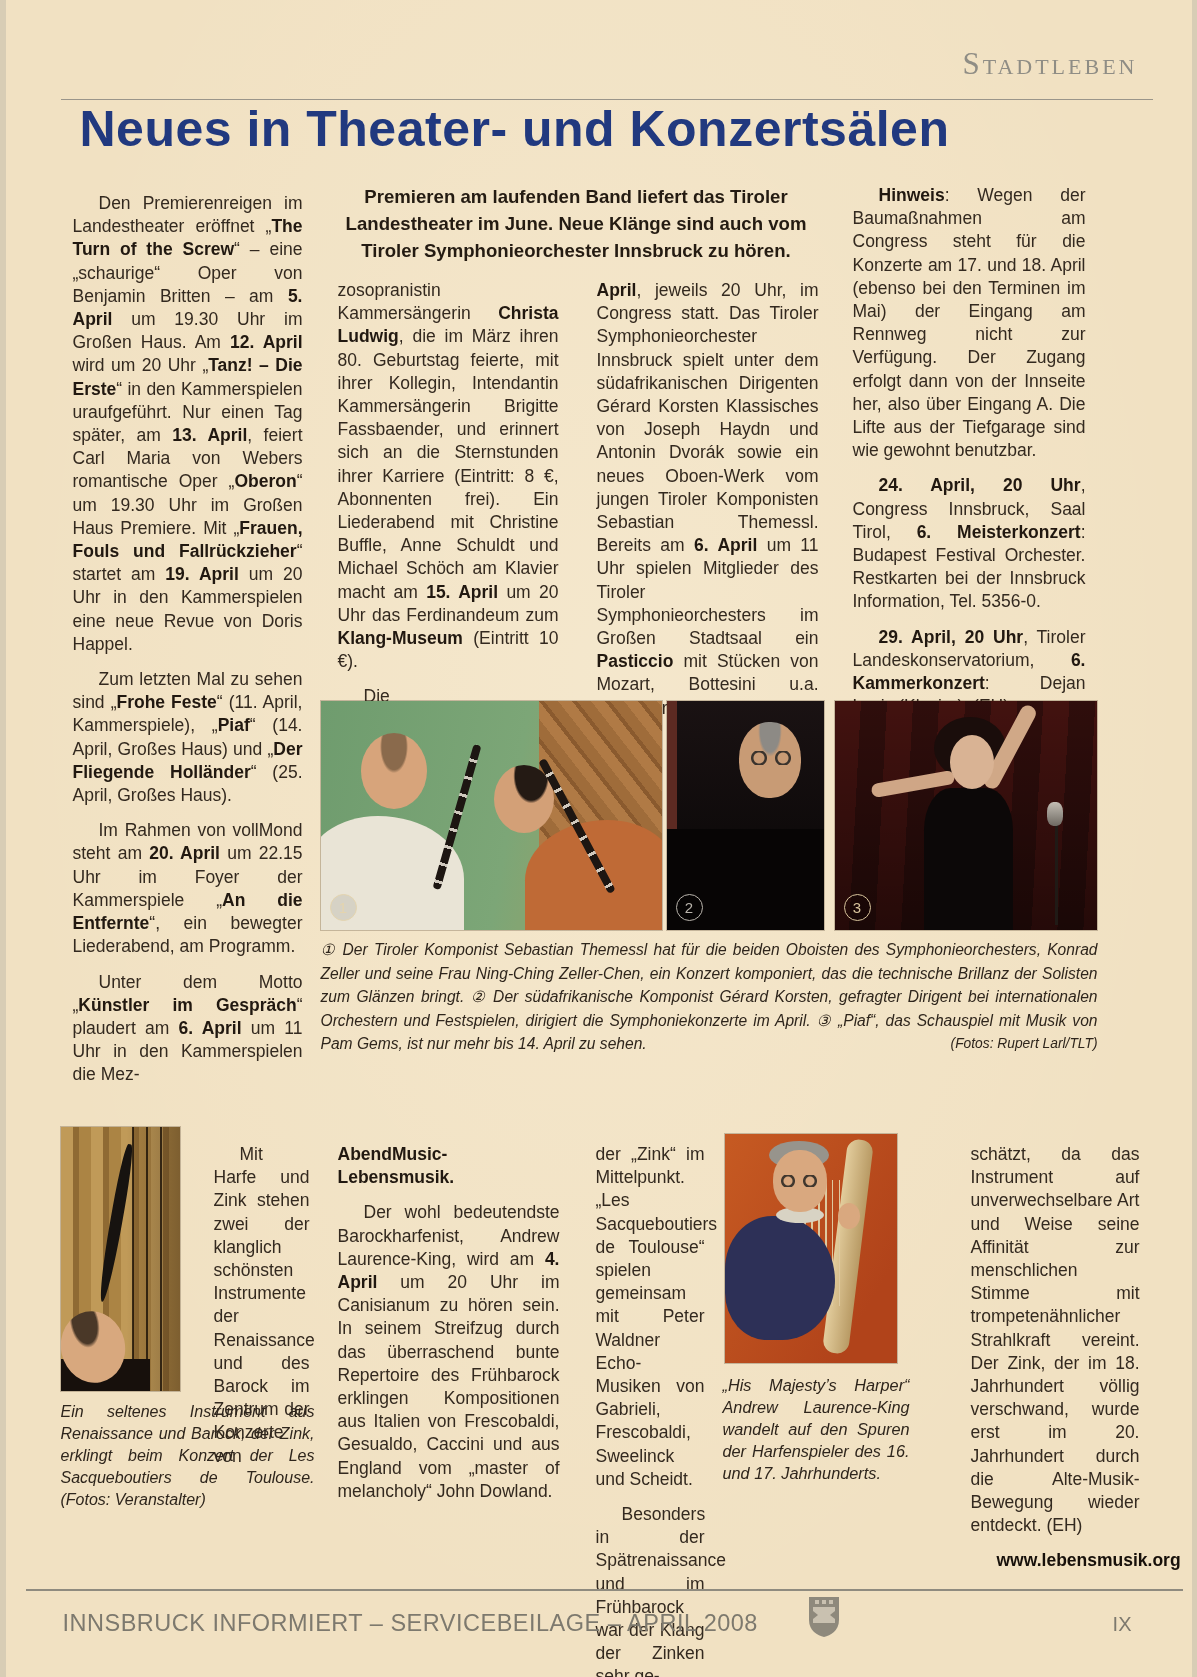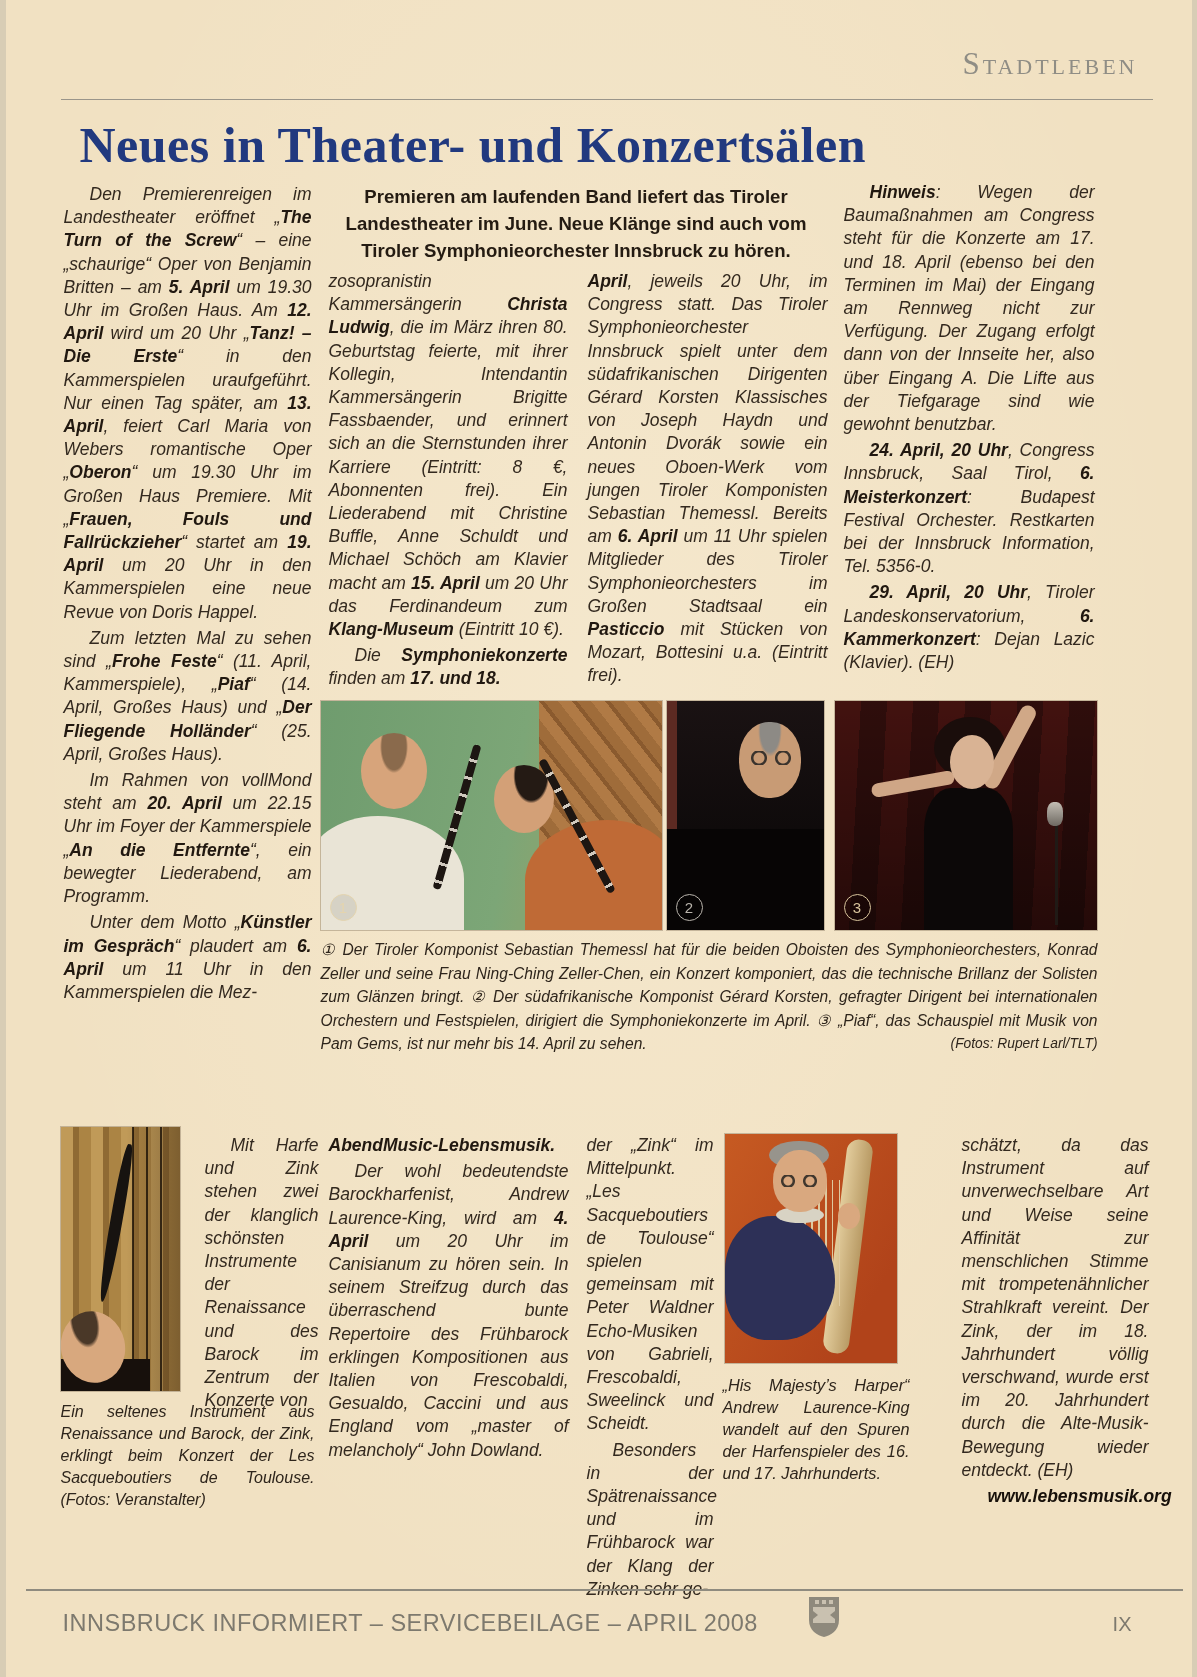--- a/index.html
+++ b/index.html
@@ -19,41 +19,40 @@
   
   .section-label{
     top:46px;right:54px;
     font-family:"Liberation Serif", serif;
     font-variant:small-caps;
     font-size:31px;letter-spacing:3px;
     color:#8f8d85;
   }
   .rule-top{top:99px;left:55px;width:1092px;border-top:1.5px solid #9a958a;}
   .headline{
-    font-family:Liberation Serif, serif;
+    font-family:Liberation Sans, sans-serif;
     font-weight:700;color:#21397f;
     white-space:nowrap;
-    margin-top:16px;
   }
   .h1a{top:100px;left:74px;font-size:50px;letter-spacing:.5px;}
   .h2a{top:1062px;left:74px;font-size:43px;letter-spacing:.2px;}
   
   .bodytext{font-size:17.5px;line-height:23.2px;text-align:justify;hyphens:auto;-webkit-hyphens:auto;}
-  .bodytext p{margin:3px;text-indent:26px;font-style:italic;}
+  .bodytext p{margin:12px;text-indent:26px;}
   .bodytext p.ni{text-indent:0;}
   .b{font-weight:700;color:#211810;}
   .intro{
     top:183px;left:318px;width:505px;
     font-weight:700;font-size:18.6px;line-height:27px;
     text-align:center;color:#241b12;
   }
   .c1{left:55px;top:180px;width:254px;}
   .c2{left:320px;top:267px;width:245px;}
   .c3{left:579px;top:267px;width:246px;}
-  .c4{left:835px;top:178px;width:257px;}
+  .c4{left:835px;top:172px;width:257px;}
   
   .photo{overflow:hidden;box-shadow:0 0 0 1px rgba(60,40,20,.25);}
   .badge{
     position:absolute;left:9px;bottom:9px;width:25px;height:25px;
     border:1.6px solid #e4d4ae;border-radius:50%;
     color:#e4d4ae;font-size:15px;line-height:25px;text-align:center;
     background:rgba(0,0,0,.08);
   }
   
   .caption{

